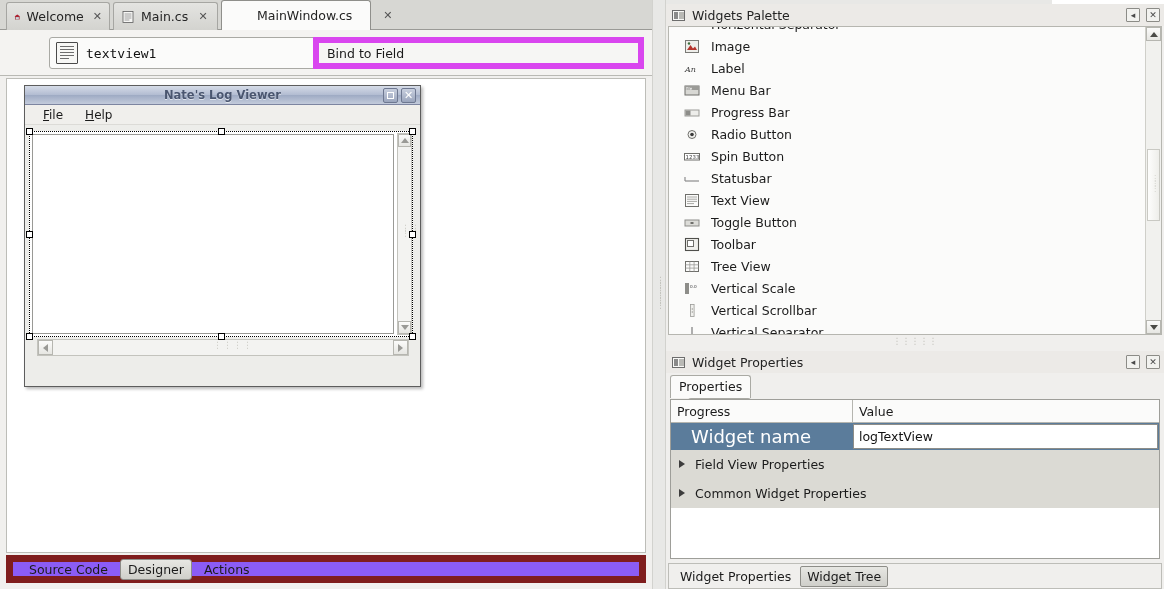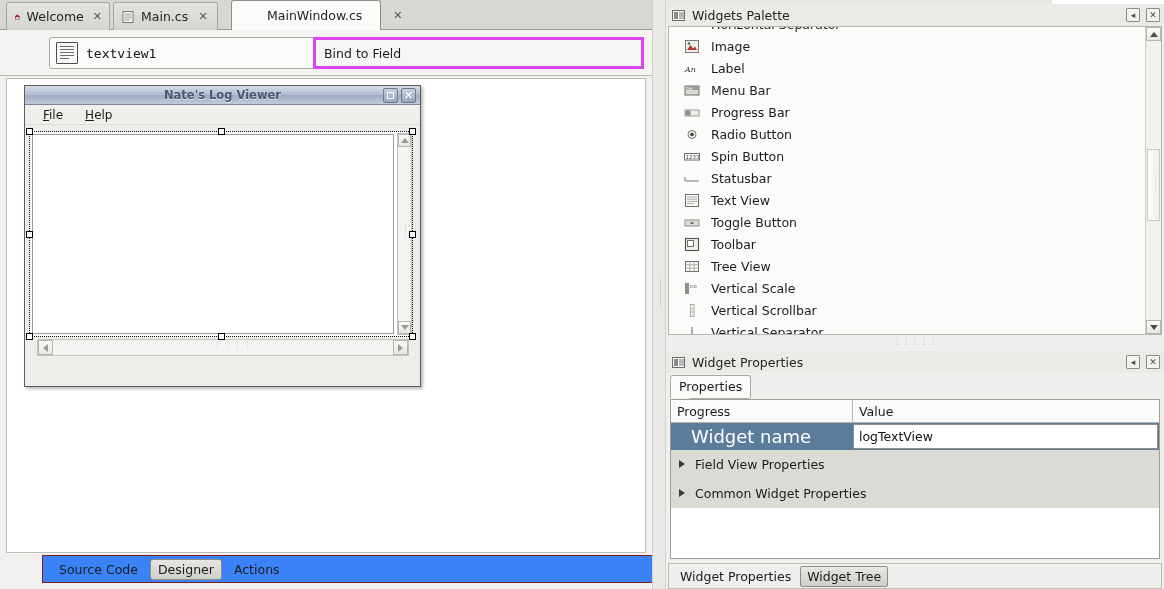--- a/index.html
+++ b/index.html
@@ -77,21 +77,21 @@
   }
   #combo-arrow-box {
     position: absolute; right: 0; top: 0; bottom: 0; width: 30px;
     border-left: 1px solid #c9c9c4;
     display: flex; align-items: center; justify-content: center;
   }
   .tri-down { width: 0;height: 0;border-left: 5px solid transparent;border-right: 5px solid transparent;border-top: 6px solid #2d2d2d; }
   #bind-field {
     position: absolute; left: 313px; top: 7px; right: 8px; height: 32px;
     background: #f6f6f4;
-    border: 3px solid #d946ef;
+    border: 6px solid #d946ef;
     display: flex; align-items: center;
     padding-left: 8px;
     font-size: 12.5px; color: #1a1a1a;
   }
 
   
   #designer-canvas {
     position: absolute; left: 6px; top: 78px; width: 640px; height: 475px;
     background: #ffffff;
     border: 1px solid #bdbdb8;
@@ -159,22 +159,22 @@
     letter-spacing: 1px;
   }
   .handle {
     position: absolute; width: 7px; height: 7px;
     background: #ffffff; border: 1px solid #000; z-index: 9;
   }
 
   
   #view-tabs {
     position: absolute; left: 6px; top: 555px; width: 640px; height: 28px;
-    background: #3b82f6; border: 1px solid #7f1d1d;
-    display: flex; align-items: center; padding-left: 8px; gap: 4px; margin-left: 36px;
+    background: #8b5cf6; border: 7px solid #7f1d1d;
+    display: flex; align-items: center; padding-left: 8px; gap: 4px;
   }
   .view-tab {
     font-size: 12.5px; color: #1b1b1b; padding: 3px 8px; border-radius: 3px;
   }
   .view-tab.active {
     background: linear-gradient(to bottom,#e7e7e3,#cfcfca);
     border: 1px solid #8d8d88;
     padding: 2px 7px;
   }
 
@@ -314,21 +314,21 @@
             <line x1="3.6" y1="4" x2="10.4" y2="4"></line>
               <line x1="3.6" y1="6" x2="10.4" y2="6"></line>
             <line x1="3.6" y1="8" x2="10.4" y2="8"></line>
               <line x1="3.6" y1="10" x2="8.4" y2="10"></line>
           </g>
         </svg>
         <span>Main.cs</span>
         <span class="tab-close">✕</span>
       </div>
 
-      <div class="doc-tab active" id="tab2" style="left:231px;width:150px;gap:28px;">
+      <div class="doc-tab active" id="tab2" style="left:221px;width:150px;gap:28px;">
         <svg class="tab-ico" viewBox="0 0 14 14">
           <rect x="2" y="1.5" width="10" height="11" fill="#f6f6f4" stroke="#5c5c5c" stroke-width="0.8"></rect>
           <g stroke="#8a8a8a" stroke-width="0.8">
             <line x1="3.6" y1="4" x2="10.4" y2="4"></line>
               <line x1="3.6" y1="6" x2="10.4" y2="6"></line>
             <line x1="3.6" y1="8" x2="10.4" y2="8"></line>
               <line x1="3.6" y1="10" x2="8.4" y2="10"></line>
           </g>
         </svg>
         <span>MainWindow.cs</span>

